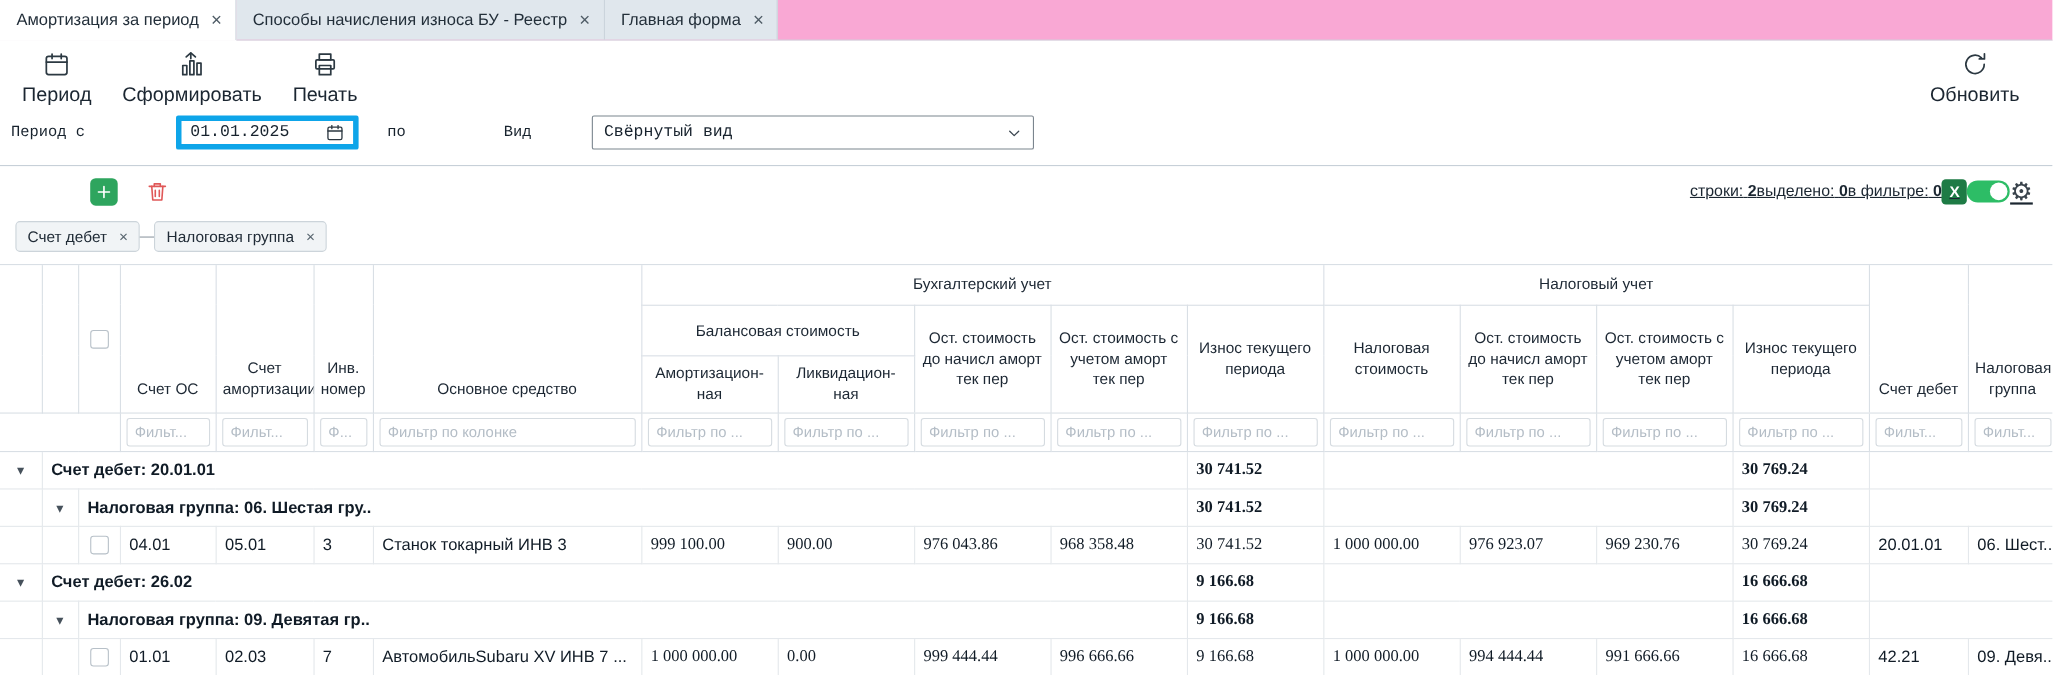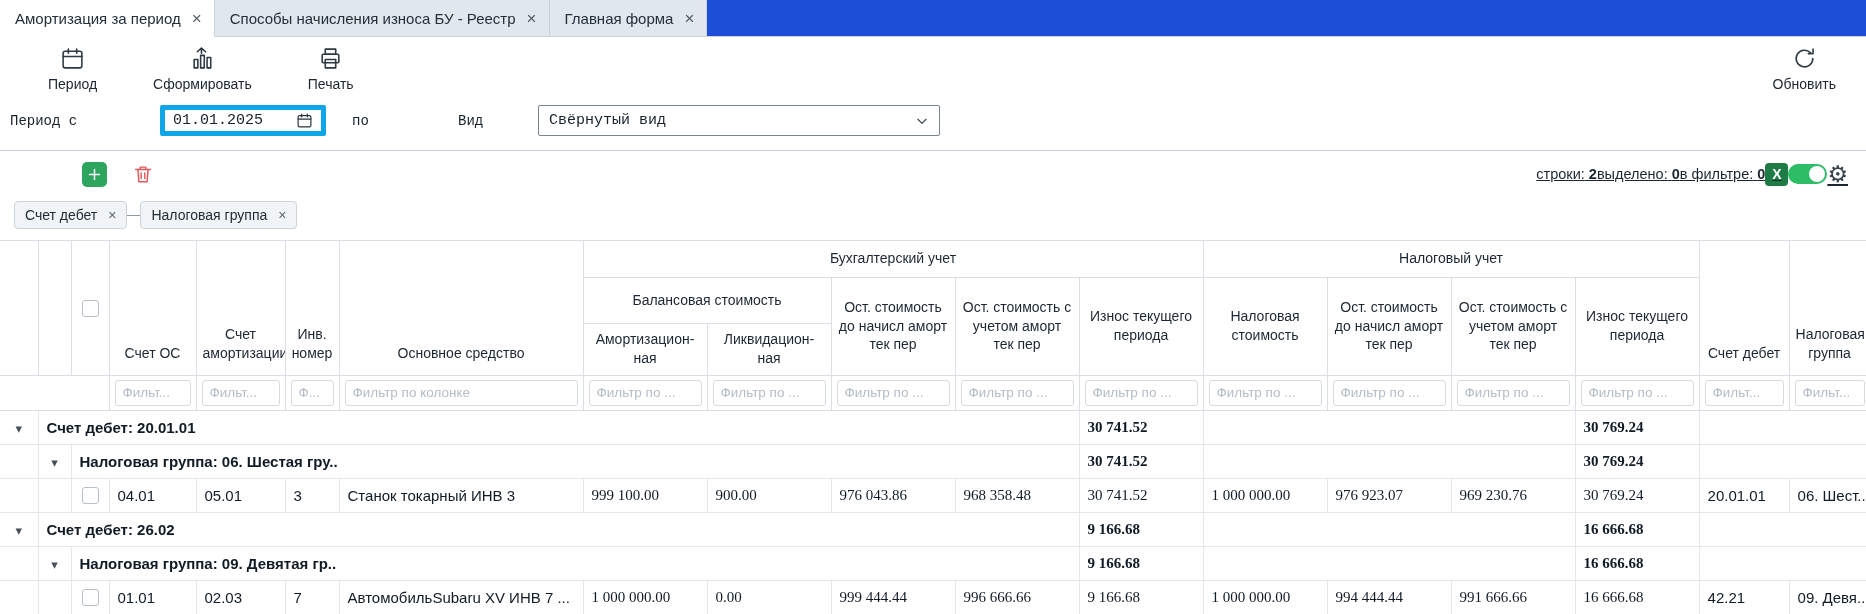--- a/index.html
+++ b/index.html
@@ -1,29 +1,29 @@
 <!DOCTYPE html>
 <html><head>
 <meta charset="utf-8">
 <style>
   * { box-sizing: border-box; margin: 0; padding: 0; }
   html, body { width: 1866px; height: 614px; overflow: hidden; }
   body { font-family: "Liberation Sans", sans-serif; background: #fff; color: #17222d; }
 
   
-  .tabbar { display: flex; height: 37px; background: #1d4ed8; border-bottom: 1px solid #cbd4dc; }
+  .tabbar { display: flex; height: 37px; background: #f9a8d4; border-bottom: 1px solid #cbd4dc; }
   .tab { display: flex; align-items: center; gap: 11px; padding: 0 12px 0 15px; font-size: 15px;
          color: #232f3a; background: #e0e7ed; border-right: 1px solid #cbd4dc; cursor: default; }
   .tab.active { background: #fff; margin-bottom: -1px; border-bottom: 1px solid #fff; }
   .tab-close { font-size: 17px; line-height: 1; color: #4f5c66; cursor: pointer; }
 
   
   .toolbar { display: flex; align-items: flex-start; padding: 9px 20px 2px 20px; height: 64px; background: #fff; }
   .tool { display: flex; flex-direction: column; align-items: center; gap: 5px; margin-right: 28px;
-          font-size: 14px; color: #1b2631; cursor: pointer; margin-left: 28px; }
+          font-size: 18px; color: #1b2631; cursor: pointer; }
   .tool svg { width: 25px; height: 25px; stroke: #2c3942; stroke-width: 1.5; fill: none;
               stroke-linecap: round; stroke-linejoin: round; }
   .tool-refresh { margin-left: auto; margin-right: 10px; }
 
   
   .filterbar { display: flex; align-items: center; padding: 4px 0 14px 10px; font-size: 14px; font-family: Liberation Mono, monospace; }
   .fb-label { color: #17222d; }
   .fb-l1 { width: 150px; }
   .fb-gap { width: 26px; }
   .fb-mid { width: 80px; }

